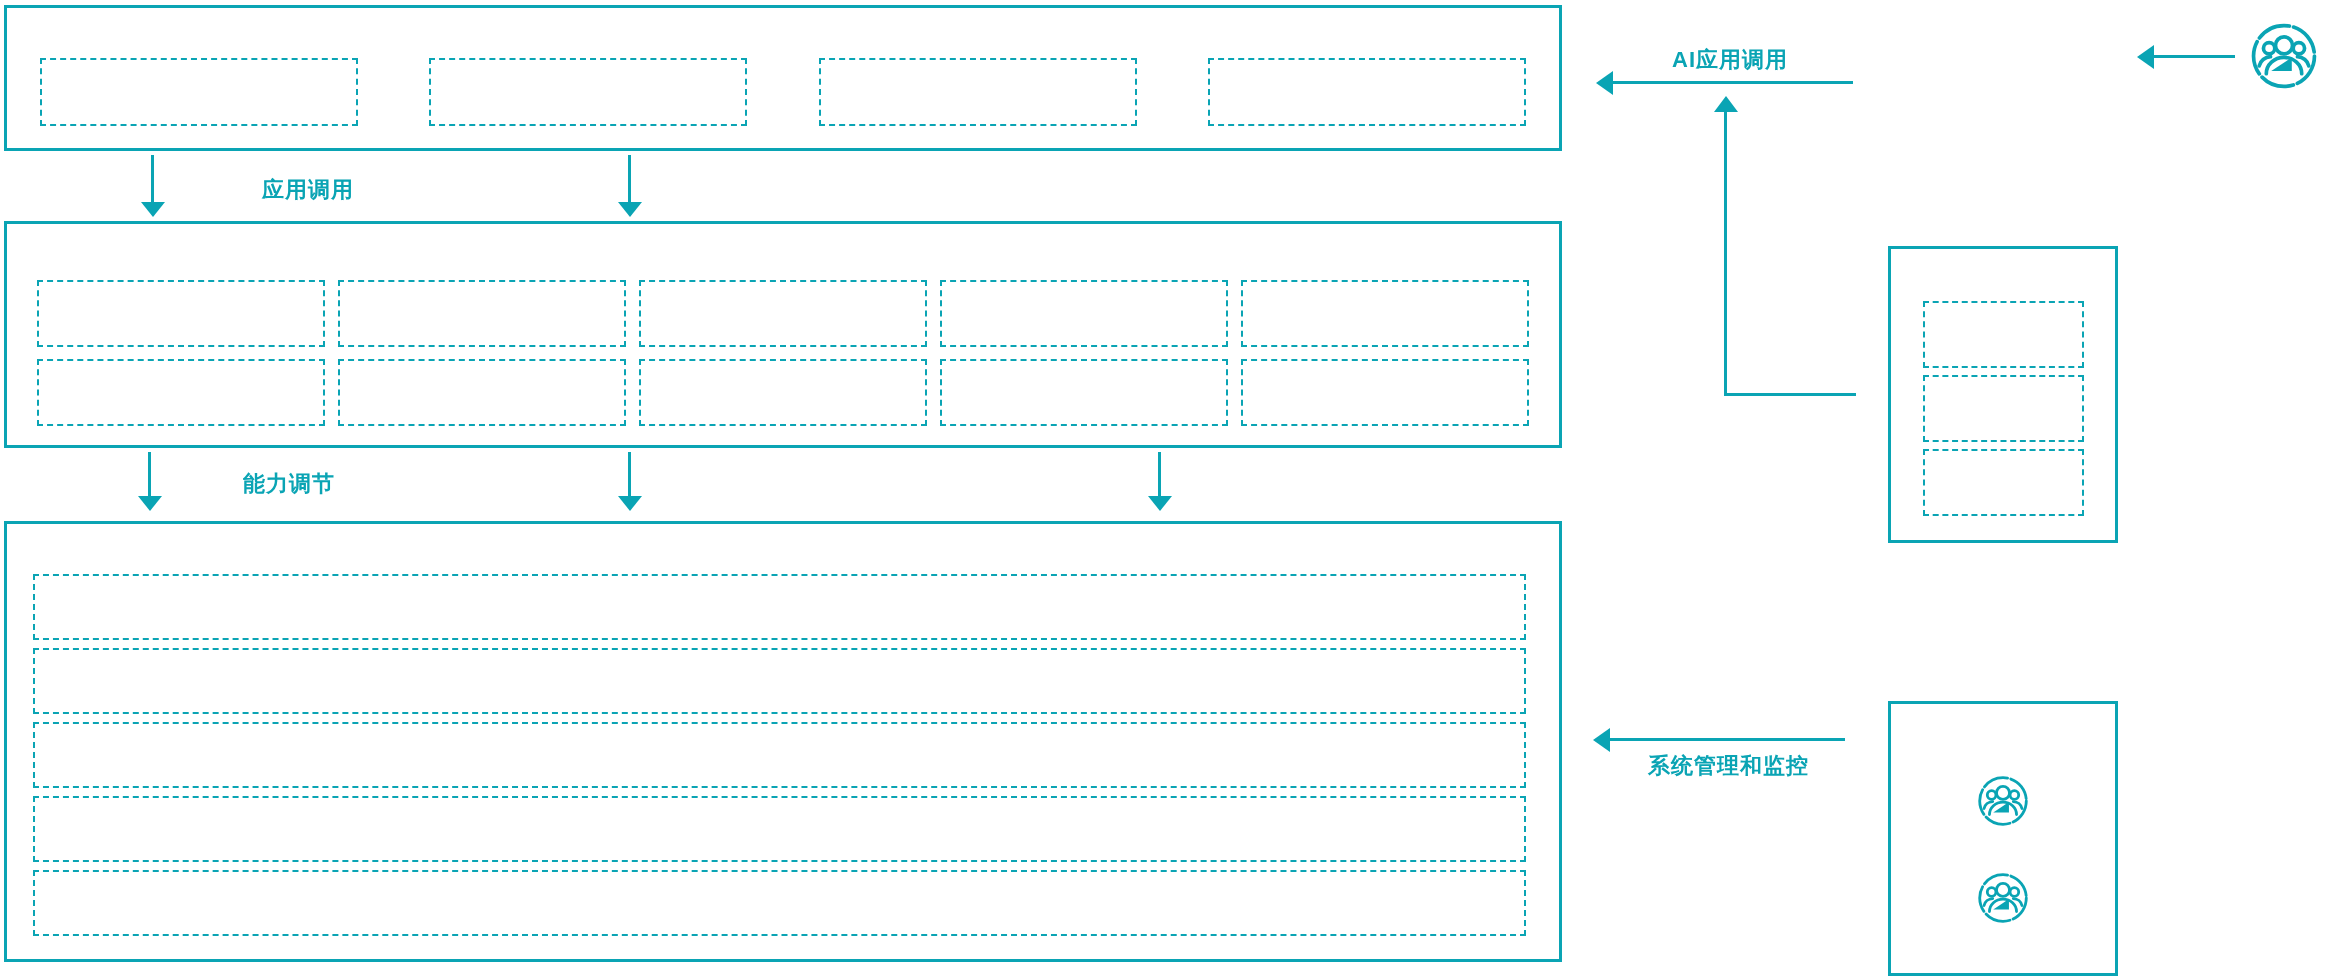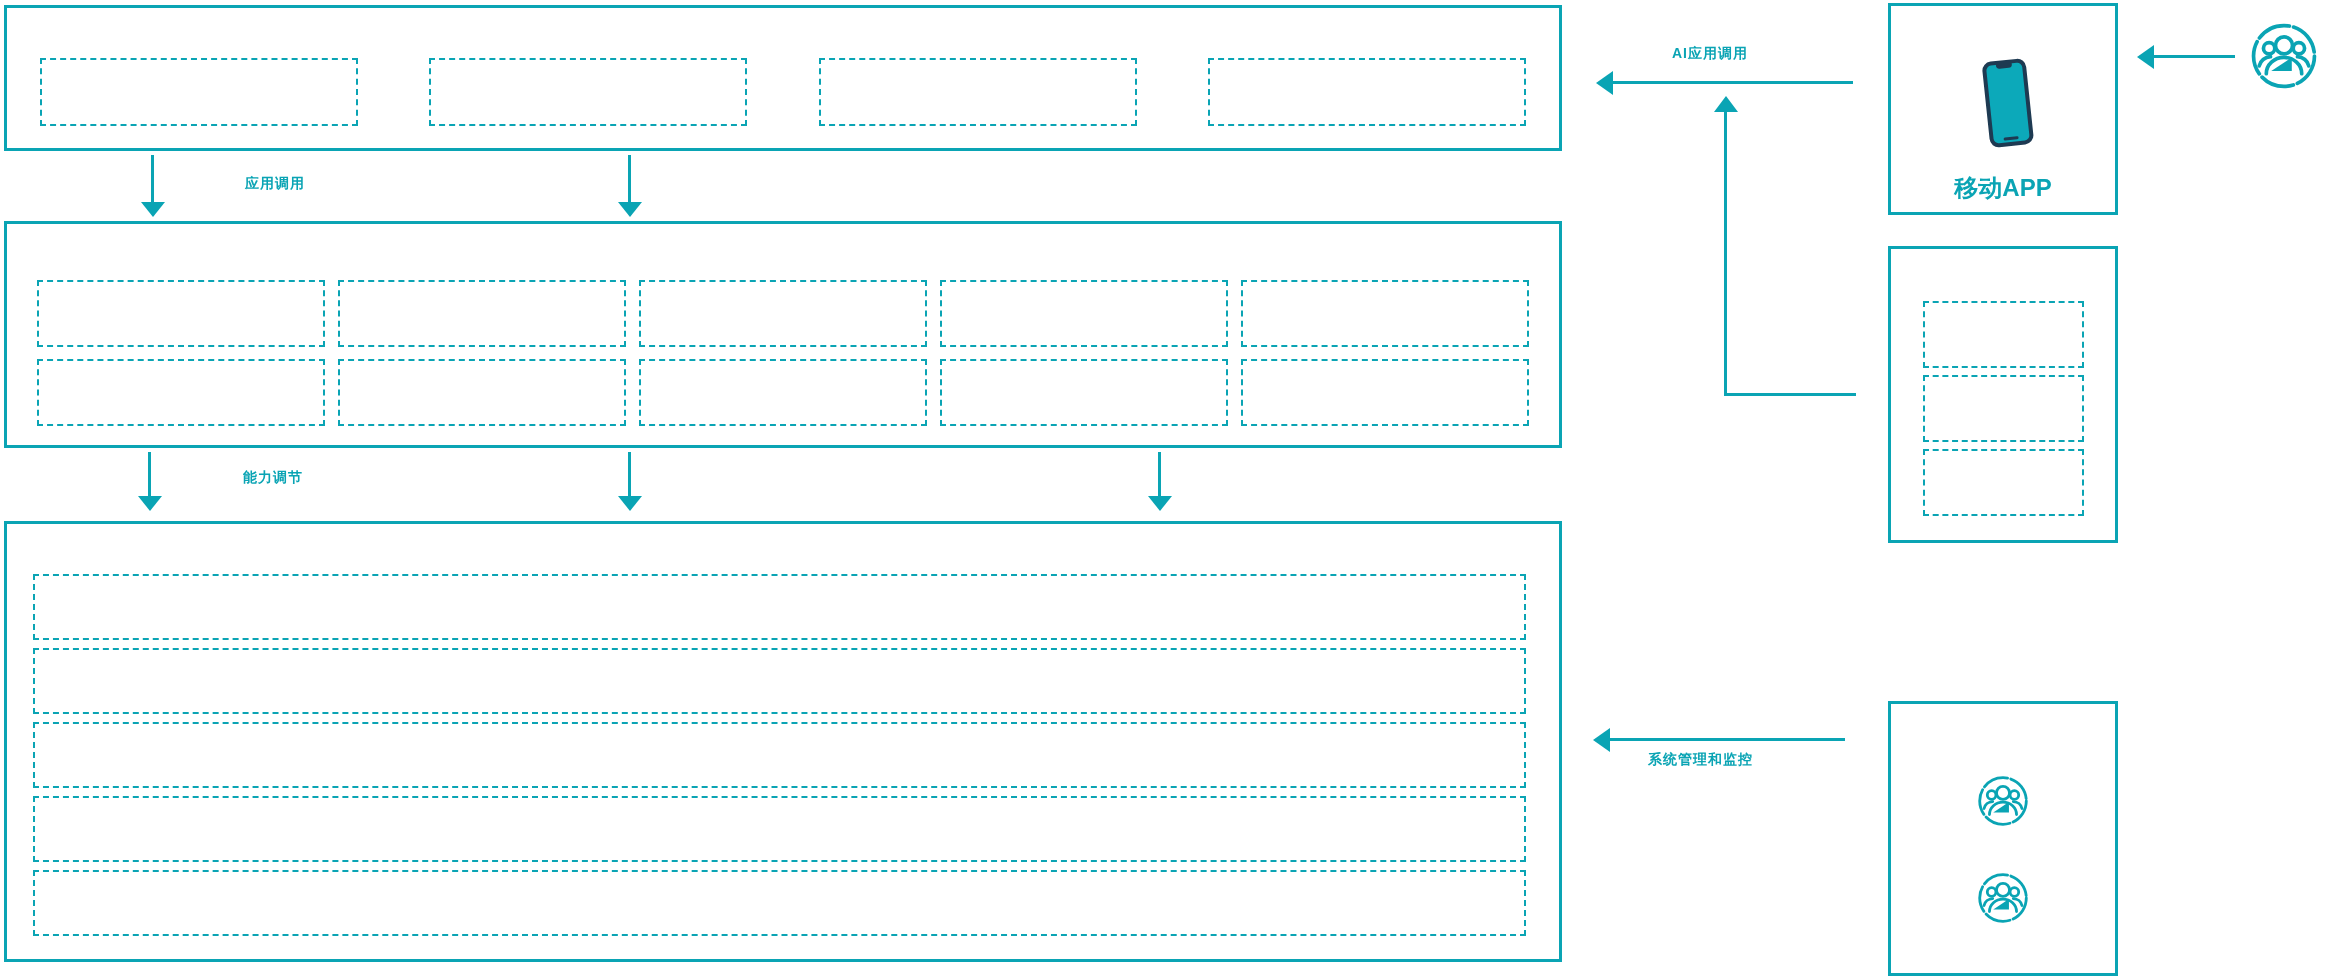--- a/index.html
+++ b/index.html
@@ -7,21 +7,21 @@
     --phone-frame:#1e3a52;
     --phone-screen:#0ca9ba;
   }
   html,body{margin:0;padding:0;background:#fff;}
   #canvas{
     position:relative;width:2326px;height:977px;background:#fff;overflow:hidden;
     font-family:"Liberation Sans",sans-serif;
   }
   .solid-box{position:absolute;border:3px solid var(--teal);background:#fff;box-sizing:border-box;}
   .dashed{border:2px dashed var(--teal);box-sizing:border-box;background:#fff;}
-  .flow-label{position:absolute;color:var(--teal);font-weight:bold;font-size:14px;white-space:nowrap;letter-spacing:1px;}
+  .flow-label{position:absolute;color:var(--teal);font-weight:bold;font-size:22px;white-space:nowrap;letter-spacing:1px;}
   .shaft-v{position:absolute;width:3px;background:var(--teal);}
   .shaft-h{position:absolute;height:3px;background:var(--teal);}
   .head-down{position:absolute;width:0;height:0;border-left:12px solid transparent;border-right:12px solid transparent;border-top:15px solid var(--teal);}
   .head-up{position:absolute;width:0;height:0;border-left:12px solid transparent;border-right:12px solid transparent;border-bottom:16px solid var(--teal);}
   .head-left{position:absolute;width:0;height:0;border-top:12px solid transparent;border-bottom:12px solid transparent;border-right:17px solid var(--teal);}
 
   
   #layerA{left:4px;top:5px;width:1558px;height:146px;}
   #layerA .slot-row{display:flex;justify-content:space-between;padding:0 33px;margin-top:50px;}
   #layerA .slot{width:318px;height:68px;}
@@ -61,21 +61,21 @@
     <div class="slot dashed"></div>
         <div class="slot dashed"></div>
         <div class="slot dashed"></div>
       </div>
   </div>
 
   <div class="shaft-v" style="left:151px;top:155px;height:50px;"></div>
   <div class="head-down" style="left:141px;top:202px;"></div>
   <div class="shaft-v" style="left:628px;top:155px;height:50px;"></div>
   <div class="head-down" style="left:618px;top:202px;"></div>
-  <div class="flow-label" style="left:245px;top:175px;">应用调用</div>
+  <div class="flow-label" style="left:262px;top:175px;">应用调用</div>
 
   <div id="layerB" class="solid-box">
     <div class="slot-row r1">
       <div class="slot dashed"></div>
     <div class="slot dashed"></div>
         <div class="slot dashed"></div>
         <div class="slot dashed"></div>
         <div class="slot dashed"></div>
       </div>
     <div class="slot-row r2">
@@ -110,29 +110,20 @@
   <div class="shaft-h" style="left:1611px;top:81px;width:242px;"></div>
 
   <div class="head-up" style="left:1714px;top:96px;"></div>
   <div class="shaft-v" style="left:1724px;top:110px;height:286px;"></div>
   <div class="shaft-h" style="left:1726px;top:393px;width:130px;"></div>
 
   <div class="head-left" style="left:1593px;top:728px;"></div>
   <div class="shaft-h" style="left:1608px;top:738px;width:237px;"></div>
   <div class="flow-label" style="left:1648px;top:751px;font-family:Liberation Serif, serif;">系统管理和监控</div>
 
-  <div id="mobileBox" class="solid-box">
-    <svg class="phone" width="50" height="92" viewBox="0 0 50 92">
-      <rect x="3" y="2" width="44" height="86" rx="9" fill="#1e3a52"></rect>
-      <rect x="7" y="6" width="36" height="78" rx="5" fill="#0ca9ba"></rect>
-      <rect x="17" y="3" width="16" height="7" rx="3.5" fill="#1e3a52"></rect>
-      <rect x="17" y="79" width="15" height="3" rx="1.5" fill="#1e3a52"></rect>
-    </svg>
-    <div class="cap">移动APP</div>
-  </div>
 
   <div class="head-left" style="left:2137px;top:45px;"></div>
   <div class="shaft-h" style="left:2152px;top:55px;width:83px;"></div>
 
   <svg style="position:absolute;left:2250px;top:22px;" width="68" height="68" viewBox="0 0 48 48">
     <g fill="none" stroke="#0aa4b4" stroke-width="2.6" stroke-linecap="round">
       <circle cx="24" cy="24" r="21.5" stroke-dasharray="24 3"></circle>
       <circle cx="13.5" cy="18.5" r="4"></circle>
       <circle cx="34.5" cy="18.5" r="4"></circle>
       <path d="M6.5 31 a8.5 8 0 0 1 8 -6.5"></path>

